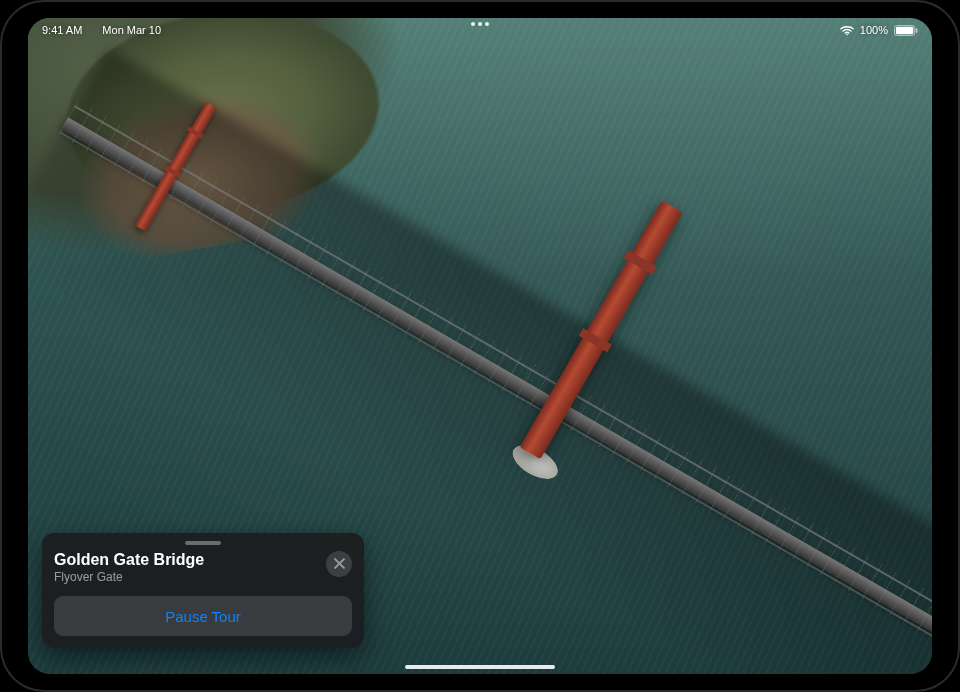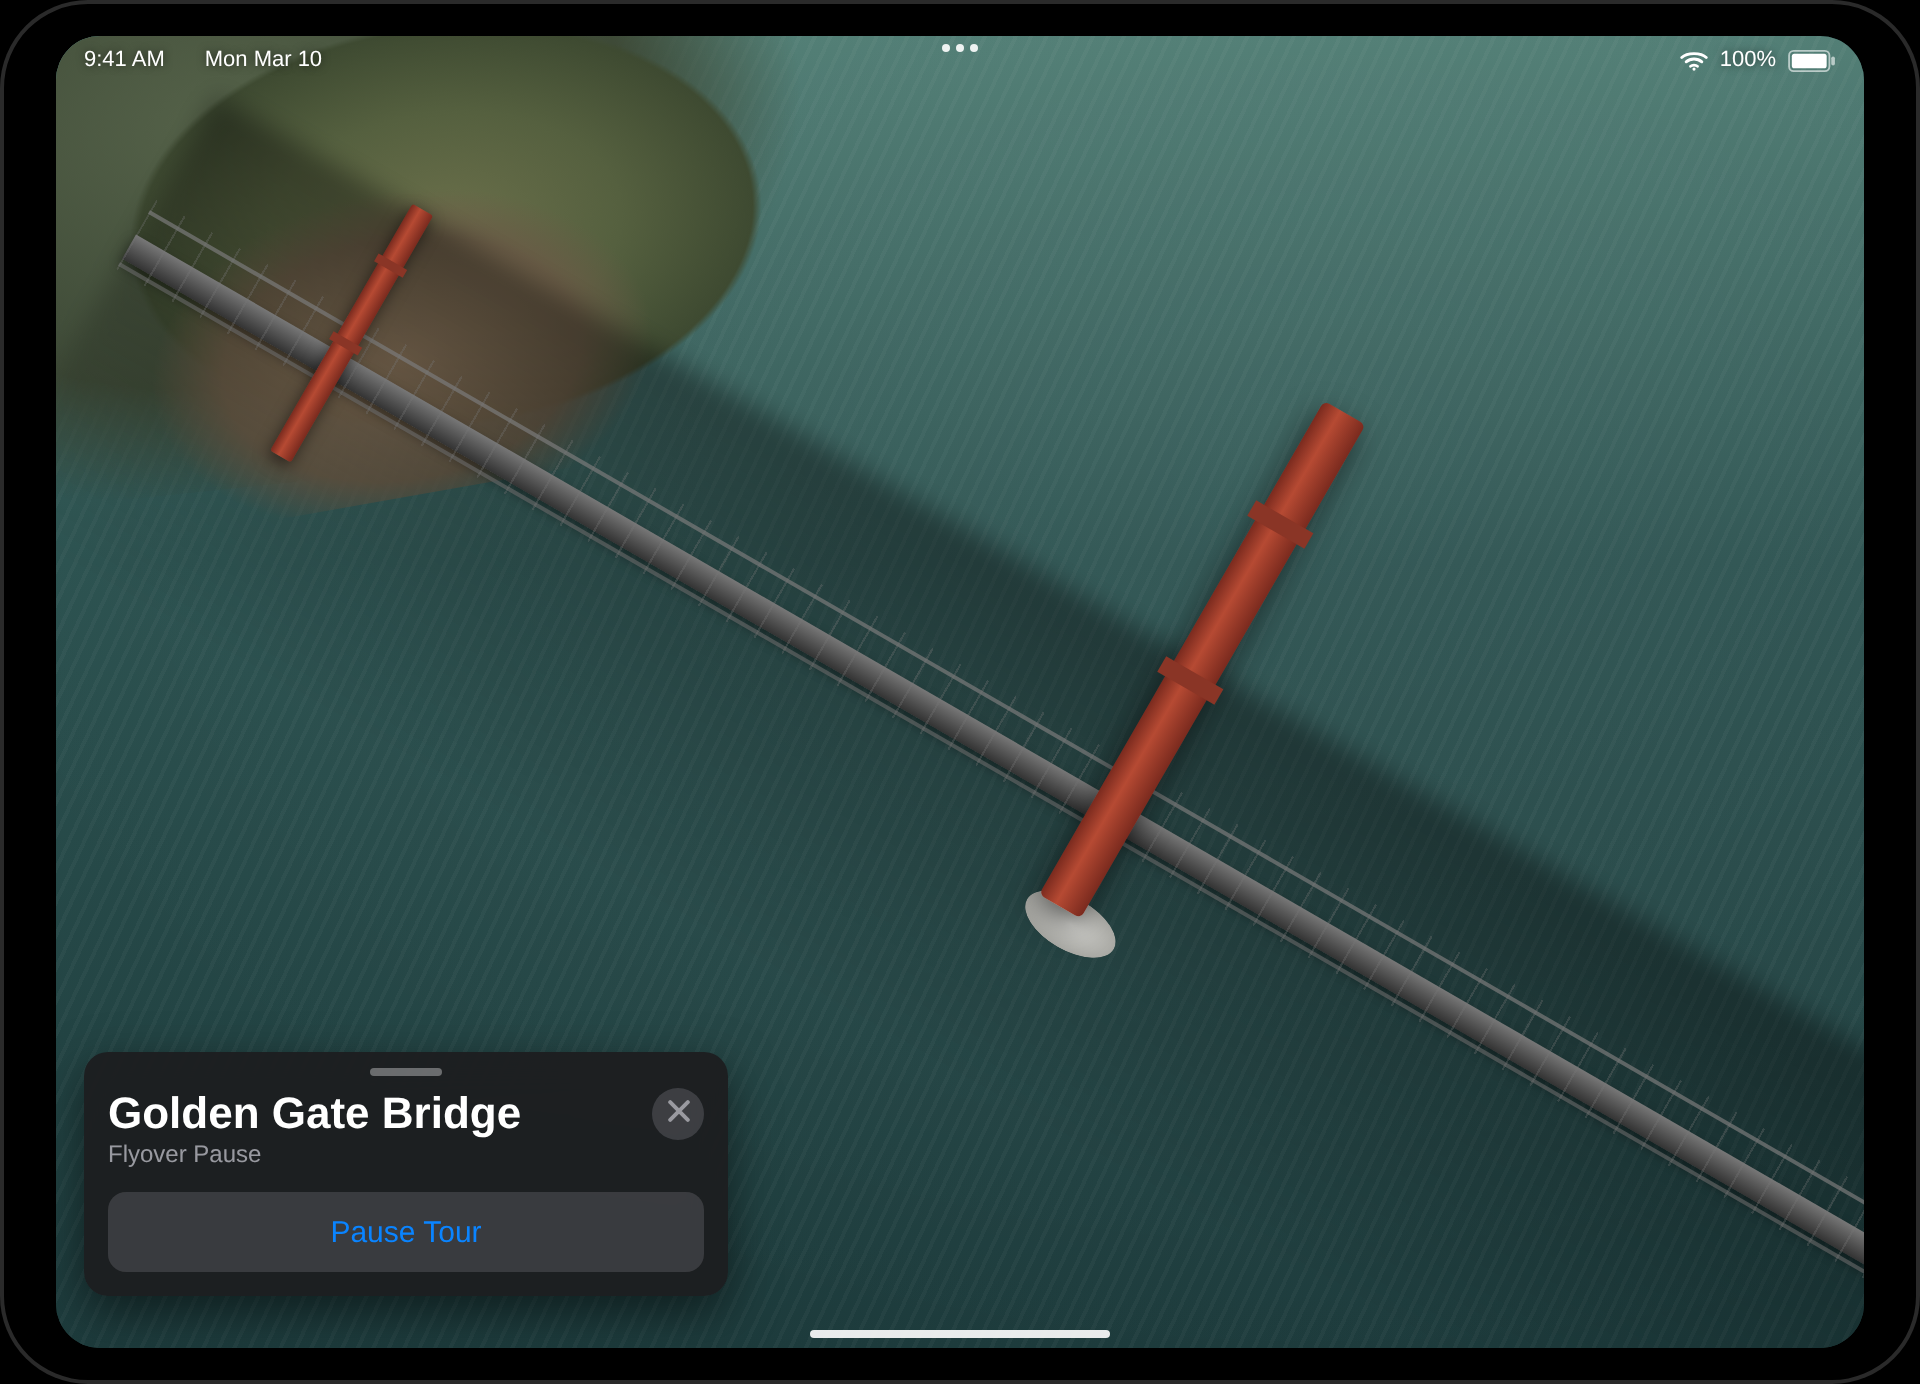--- a/index.html
+++ b/index.html
@@ -121,21 +121,21 @@
     backdrop-filter: blur(10px);
     box-shadow: 0 8px 24px rgba(0,0,0,0.5);
     z-index: 40;
   }
   .grabber {
     width: 36px; height: 4px; border-radius: 2px;
     background: rgba(255,255,255,0.35);
     margin: -2px auto 6px;
   }
   .card-head { display:flex; align-items:flex-start; justify-content:space-between; gap:8px; }
-  .card-title { font-size: 22px; font-weight: 600; line-height:1.15; }
+  .card-title { font-size: 16px; font-weight: 600; line-height:1.15; }
   .card-sub   { font-size: 12px; color: rgba(235,235,245,0.6); margin-top:1px; }
   .close-btn {
     width: 26px; height: 26px; border-radius: 50%;
     background: rgba(120,120,128,0.36);
     display:flex; align-items:center; justify-content:center;
     flex: 0 0 auto; cursor: pointer;
   }
   .close-btn svg { width:11px; height:11px; }
   .pause-btn {
     margin-top: 12px;
@@ -204,21 +204,21 @@
           </svg>
         </span>
       </div>
     </div>
 
     <div class="flyover-card">
       <div class="grabber"></div>
       <div class="card-head">
         <div>
           <div class="card-title">Golden Gate Bridge</div>
-          <div class="card-sub">Flyover Pause</div>
+          <div class="card-sub">Flyover Gate</div>
         </div>
         <div class="close-btn">
           <span>
             <svg viewBox="0 0 10 10">
                 <path d="M1 1 L9 9 M9 1 L1 9" stroke="#9a9aa0" stroke-width="1.8" stroke-linecap="round"></path>
               </svg>
           </span>
         </div>
       </div>
       <div class="pause-btn">

